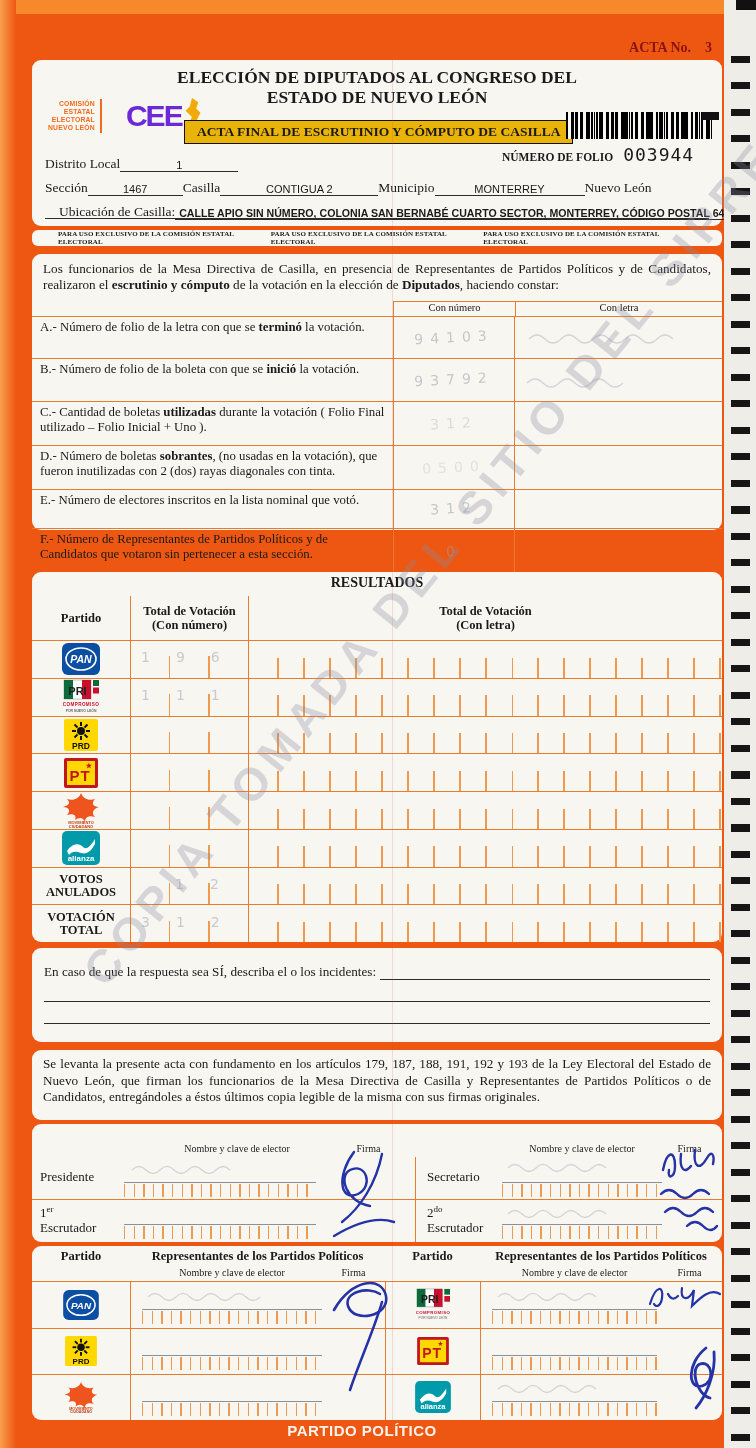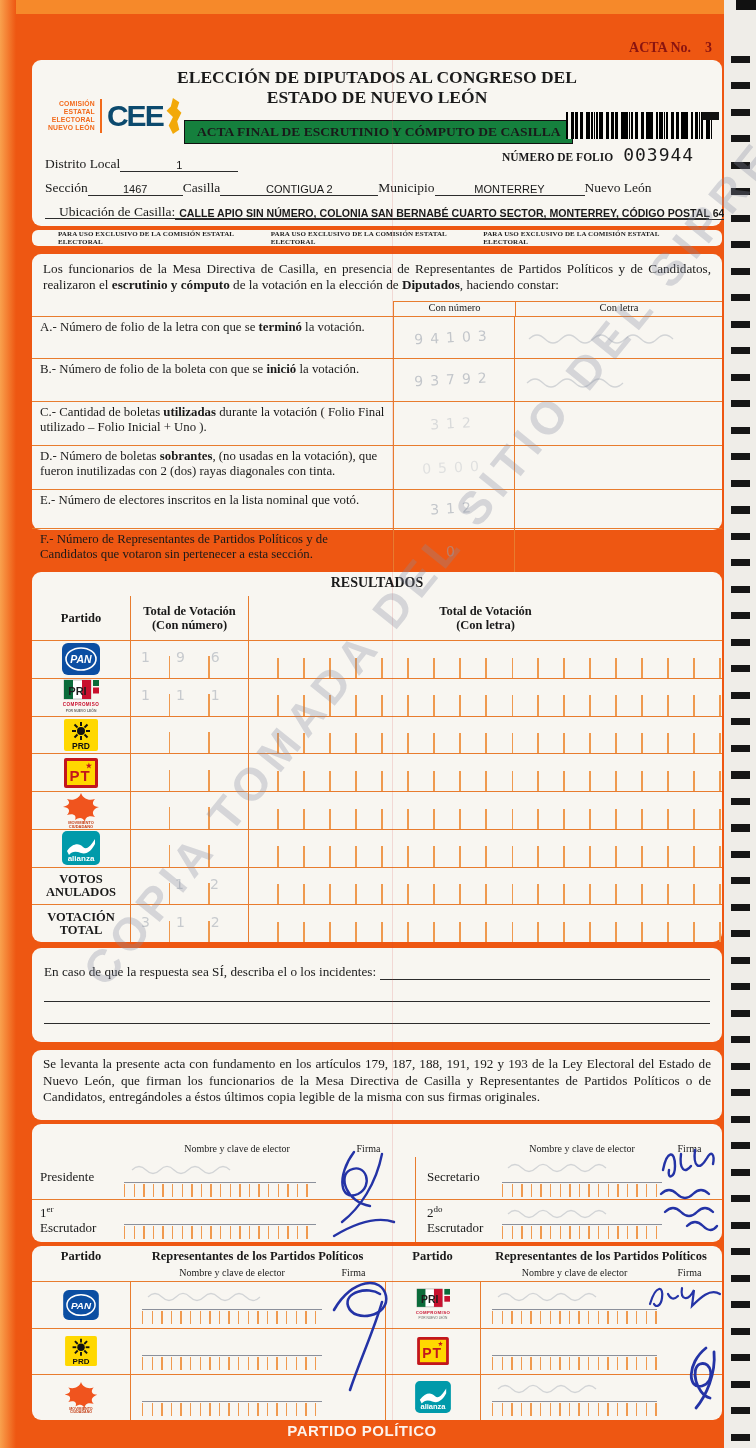--- a/index.html
+++ b/index.html
@@ -21,22 +21,22 @@
   .acta-no{position:absolute;right:44px;top:40px;font:bold 14px "Liberation Serif",serif;color:#8a1410;}
   .acta-no .sp{margin-left:14px;}
 
   
   .card-header{top:60px;height:166px;}
   .h-title{position:absolute;left:0;right:0;top:7px;text-align:center;font-weight:bold;font-size:17.5px;line-height:1.15;}
   .logo{position:absolute;left:16px;top:38px;display:flex;align-items:center;}
   .org{font-family:"Liberation Sans",sans-serif;font-weight:bold;font-size:6.8px;line-height:1.15;
        color:#f26a1b;text-align:right;letter-spacing:.2px;}
   .logo-bar{width:2px;height:34px;background:#f26a1b;margin:0 5px;}
-  .cee{font-family:"Liberation Sans",sans-serif;font-weight:bold;font-size:30px;color:#0c4a6e;letter-spacing:-2px;line-height:1;}
-  .subtitle-box{position:absolute;left:152px;top:60px;border:1.6px solid #111;background:#15803d;
+  .cee{font-family:"Liberation Sans",sans-serif;font-weight:bold;font-size:30px;color:#6d28d9;letter-spacing:-2px;line-height:1;margin-left:19px;}
+  .subtitle-box{position:absolute;left:152px;top:60px;border:1.6px solid #111;background:#eab308;
                 padding:3px 12px;font-weight:bold;font-size:13.5px;white-space:nowrap;}
   .barcode{position:absolute;left:534px;top:52px;width:146px;height:27px;background-color:#f8f6f1;
     background-image:
       repeating-linear-gradient(90deg,#000 0 2px,transparent 2px 5px),
       repeating-linear-gradient(90deg,#000 0 1px,transparent 1px 7px),
       repeating-linear-gradient(90deg,transparent 0 9px,#000 9px 12px);}
   .folio-line{position:absolute;left:470px;top:84px;white-space:nowrap;}
   .folio-label{font-weight:bold;font-size:11.5px;}
   .folio-num{font-family:"DejaVu Sans Mono",monospace;font-size:18px;letter-spacing:1px;margin-left:6px;}
   .hline{border-bottom:1.1px solid #2c2c2c;}

